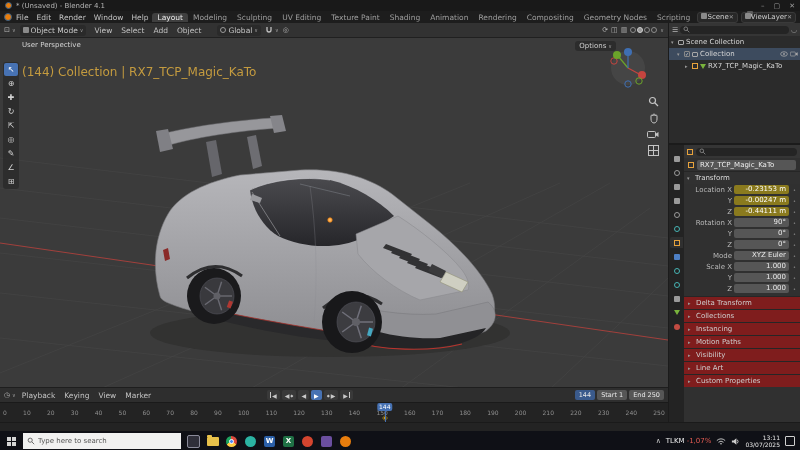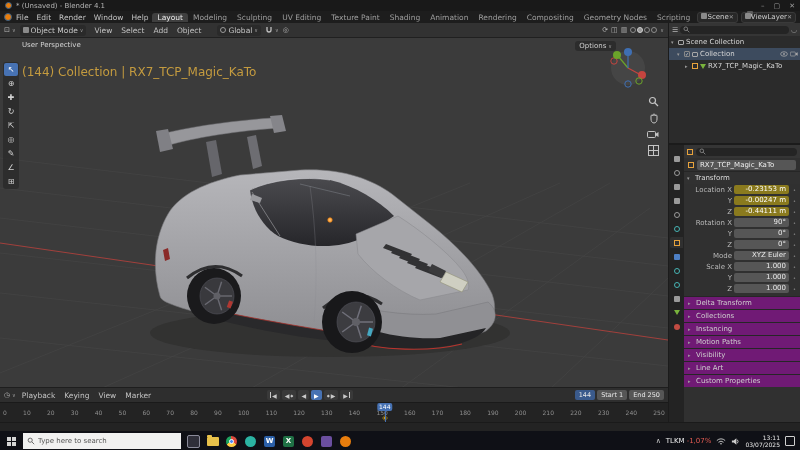--- a/index.html
+++ b/index.html
@@ -71,21 +71,21 @@
   .prop-search{flex:1;height:8px;background:#242424;border-radius:4px;display:flex;align-items:center;padding:0 3px;}
   .name-row{height:13px;display:flex;align-items:center;gap:3px;padding:0 4px;}
   .name-field{flex:1;background:#565656;border-radius:2px;height:10px;line-height:10px;padding:0 3px;color:#ededed;white-space:nowrap;overflow:hidden;}
   .tf-head{height:12px;display:flex;align-items:center;gap:3px;padding:0 3px;color:#dcdcdc;border-top:1px solid #262626;background:#313131;}
   .prop-row{display:flex;align-items:center;height:11px;gap:2px;padding:0 2px 0 0;}
   .prop-label{width:48px;text-align:right;color:#b8b8b8;white-space:nowrap;}
   .prop-field{flex:1;background:#565656;border-radius:2px;height:9px;line-height:9px;text-align:right;padding:0 3px;color:#eaeaea;white-space:nowrap;overflow:hidden;}
   .prop-field.keyed{background:#8a7a1e;color:#fff;}
   .prop-dec{width:7px;text-align:center;color:#8b8b8b;font-size:5px;}
   .prop-sections{margin-top:2px;display:flex;flex-direction:column;}
-  .prop-section{height:12px;display:flex;align-items:center;gap:3px;padding:0 4px;border-top:1px solid #262626;color:#cfcfcf;background:#701a75;}
+  .prop-section{height:12px;display:flex;align-items:center;gap:3px;padding:0 4px;border-top:1px solid #262626;color:#cfcfcf;background:#7f1d1d;}
   
   .timeline{height:34px;background:#2b2b2b;border-top:1px solid #1e1e1e;display:flex;flex-direction:column;}
   .tl-header{height:14px;display:flex;align-items:center;gap:2px;padding:0 4px;font-size:7.5px;background:#2e2e2e;}
   .tl-transport{margin:0 auto;display:flex;gap:2px;align-items:center;}
   .tp-btn{display:flex;align-items:center;gap:1px;height:10px;padding:0 3px;border-radius:2px;background:#393939;color:#c9c9c9;font-size:6px;}
   .tp-btn .bar{width:1px;height:6px;background:currentColor;display:inline-block;}
   .tp-btn .kd{font-size:4px;}
   .tp-btn.play{background:#4772b3;color:#fff;}
   .tl-fields{display:flex;gap:2px;align-items:center;margin-left:auto;}
   .tl-field{background:#565656;border-radius:2px;height:10px;line-height:10px;padding:0 4px;font-size:6.5px;color:#e8e8e8;display:flex;gap:2px;align-items:center;}

